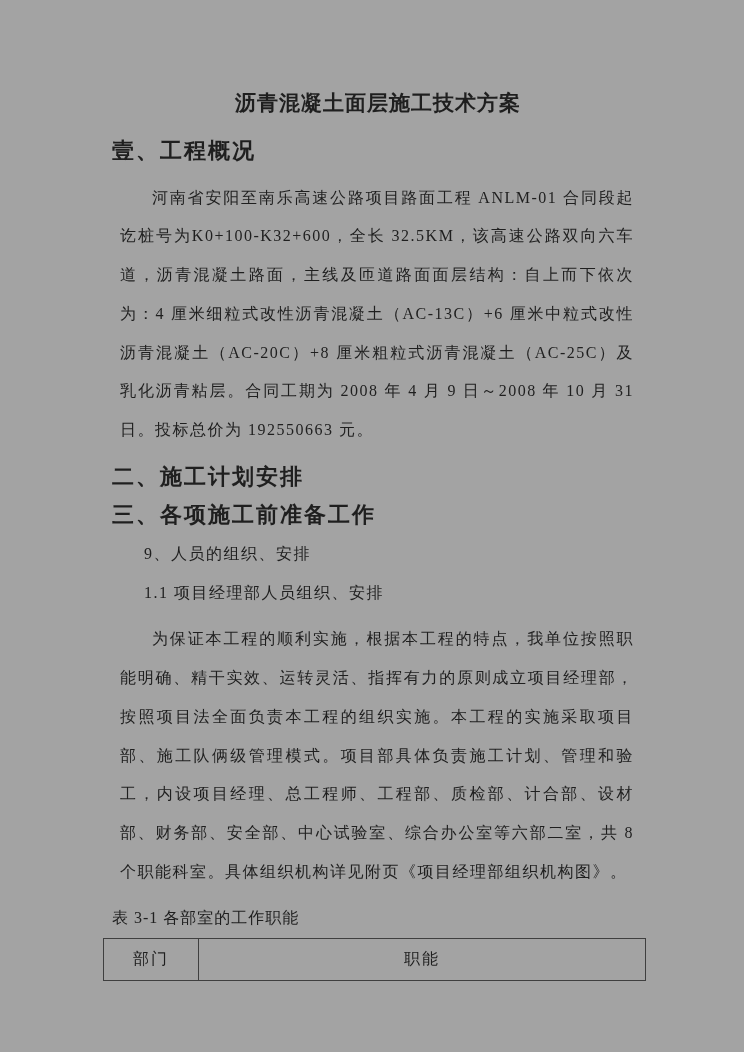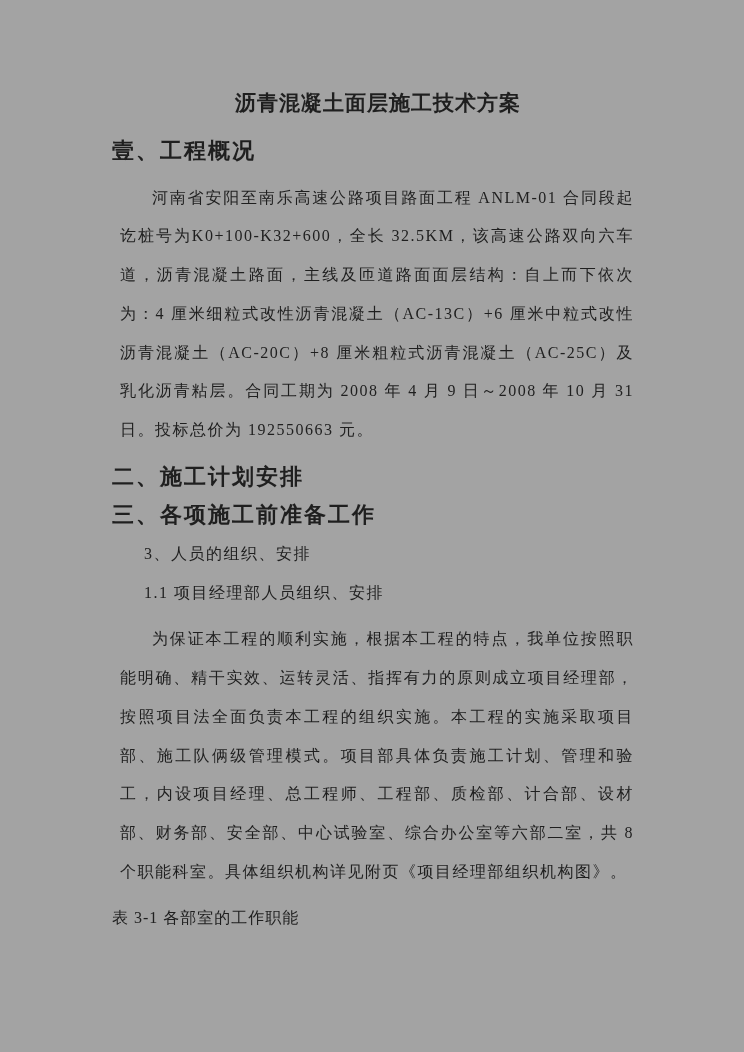--- a/index.html
+++ b/index.html
@@ -84,22 +84,30 @@
       <h2 class="sec-heading">壹、工程概况</h2>
       <p class="body-para">河南省安阳至南乐高速公路项目路面工程 ANLM-01 合同段起讫桩号为K0+100-K32+600，全长 32.5KM，该高速公路双向六车道，沥青混凝土路面，主线及匝道路面面层结构：自上而下依次为：4 厘米细粒式改性沥青混凝土（AC-13C）+6 厘米中粒式改性沥青混凝土（AC-20C）+8 厘米粗粒式沥青混凝土（AC-25C）及乳化沥青粘层。合同工期为 2008 年 4 月 9 日～2008 年 10 月 31 日。投标总价为 192550663 元。</p>
     </section>
 
     <section>
       <h2 class="sec-heading">二、施工计划安排</h2>
     </section>
 
     <section>
       <h2 class="sec-heading">三、各项施工前准备工作</h2>
-      <p class="sub-item">3、人员的组织、安排</p>
+      <p class="sub-item">9、人员的组织、安排</p>
       <p class="sub-item">1.1 项目经理部人员组织、安排</p>
       <p class="body-para">为保证本工程的顺利实施，根据本工程的特点，我单位按照职能明确、精干实效、运转灵活、指挥有力的原则成立项目经理部，按照项目法全面负责本工程的组织实施。本工程的实施采取项目部、施工队俩级管理模式。项目部具体负责施工计划、管理和验工，内设项目经理、总工程师、工程部、质检部、计合部、设材部、财务部、安全部、中心试验室、综合办公室等六部二室，共 8 个职能科室。具体组织机构详见附页《项目经理部组织机构图》。</p>
     </section>
 
     <div class="table-caption">表 3-1 各部室的工作职能</div>
 
+    <table class="dept-table">
+      <tbody>
+        <tr>
+          <th class="col-dept">部门</th>
+          <th>职能</th>
+        </tr>
+      </tbody>
+    </table>
 
   </div>
 </div>
 
 </body></html>

